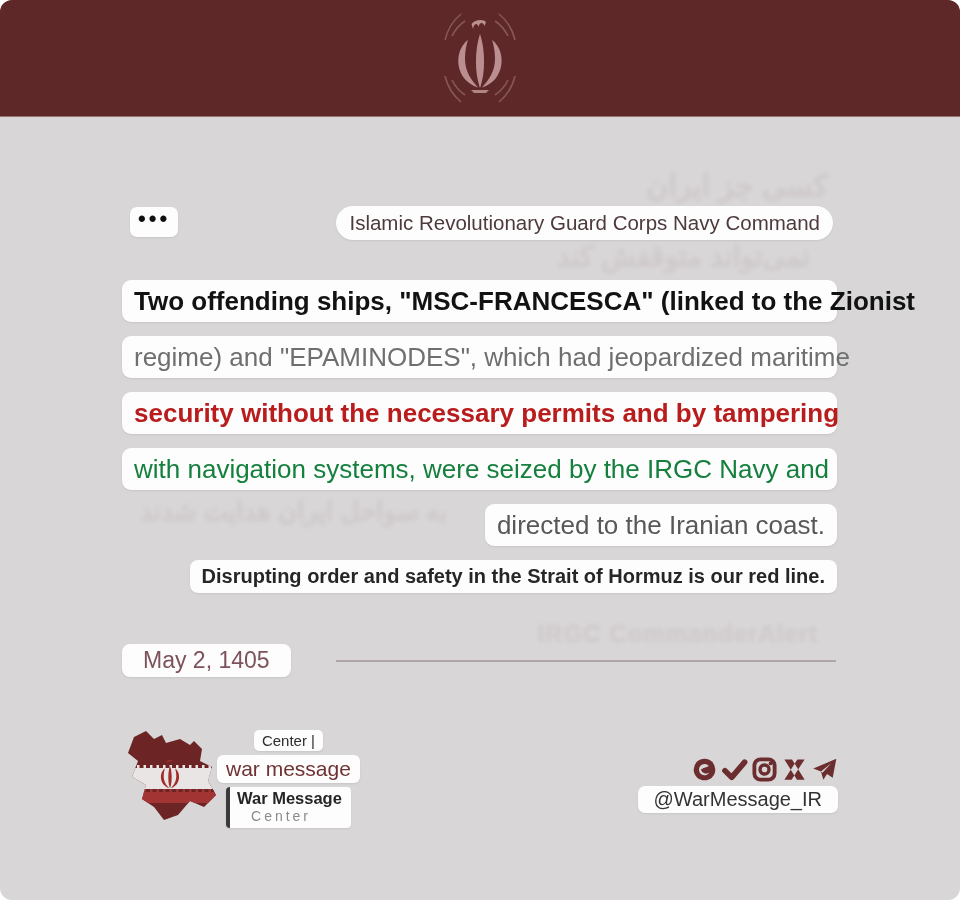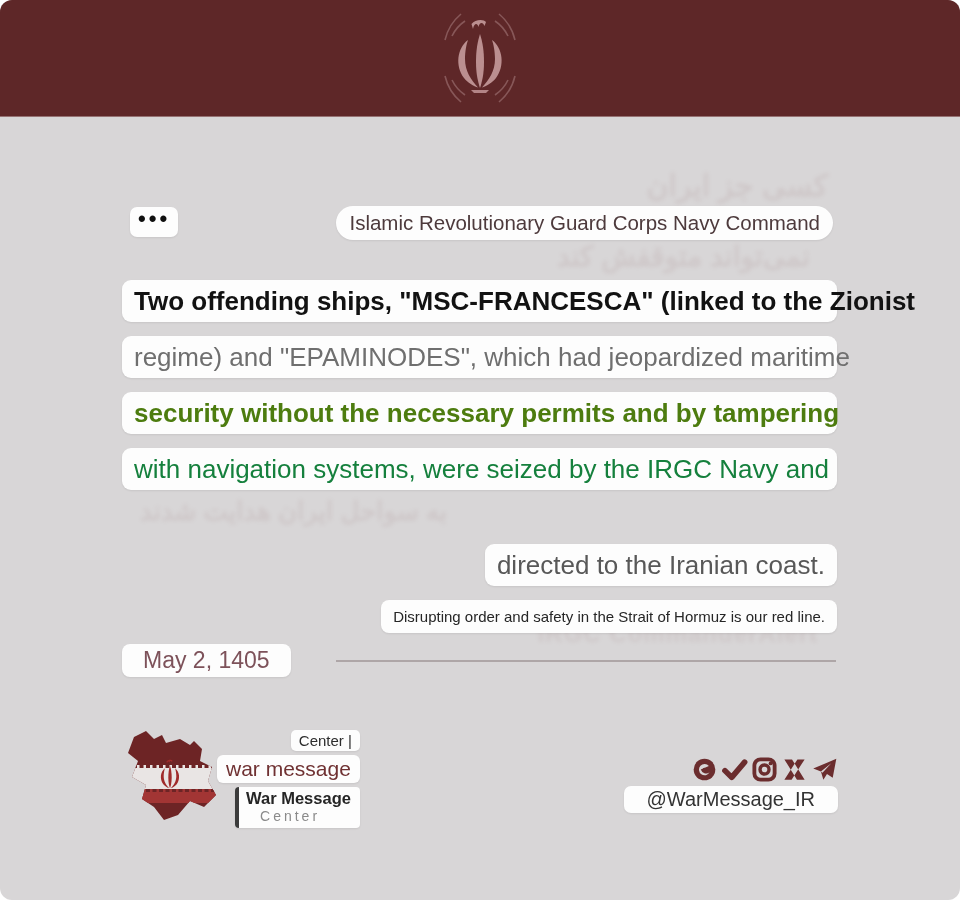--- a/index.html
+++ b/index.html
@@ -45,58 +45,58 @@
   .message-col{
     position:absolute; left:122px; right:123px; top:280px;
     display:flex; flex-direction:column; align-items:flex-end; gap:14px;
   }
   .msg-line{
     font-size:26px; line-height:32px; padding:5px 12px; white-space:nowrap;
     text-align:center;
   }
   .msg-full{ width:100%; }
   .w-bold   { font-weight:700; color:#121212; }
-  .w-boldest{ font-weight:700; color:#4d7c0f; }
+  .w-boldest{ font-weight:700; color:#b91c1c; }
   .w-muted  { font-weight:400; color:#6f6f6f; }
   .w-mid    { font-weight:500; color:#15803d; }
-  .w-soft   { font-weight:500; color:#585858;margin-top:40px; }
+  .w-soft   { font-weight:500; color:#585858; }
   .tagline-pill{
-    font-size:15px; line-height:23px; padding:5px 12px; white-space:nowrap;
-    font-weight:400; color:#262626; border-radius:8px;
+    font-size:20px; line-height:23px; padding:5px 12px; white-space:nowrap;
+    font-weight:700; color:#262626; border-radius:8px;
   }
   
   .date-pill{
     position:absolute; left:122px; top:644px; padding:3px 21px;
     font-size:23px; font-weight:500; color:var(--date-maroon,#7d525a);
     border-radius:8px; white-space:nowrap;
   }
   .date-rule{
     position:absolute; left:336px; right:124px; top:660px; height:2px;
     background:#8c7f80; opacity:.55;
   }
   
   .logo-map{ position:absolute; left:120px; top:727px; }
-  .logo-labels{ position:absolute; left:217px; top:730px; display:flex; flex-direction:column; align-items:flex-end; }
+  .logo-labels{ position:absolute; left:217px; top:730px; display:flex; flex-direction:column; align-items:center; }
   .lbl-center{
     font-size:15px; color:#2d2d2d; padding:2px 8px; border-radius:5px; margin-bottom:4px;
   }
   .lbl-warmessage{
     font-size:21px; color:var(--maroon-accent,#7b4a4e); padding:2px 9px; border-radius:6px; margin-bottom:4px;
   }
   .lbl-block{
     border-left:4px solid #3b3b3b; padding:2px 9px 3px 7px; border-radius:4px;
   }
   .lbl-bold{ font-size:16.5px; font-weight:700; color:#252525; line-height:19px; }
   .lbl-sub{ font-size:14px; color:#8a8a8a; letter-spacing:3px; line-height:17px;margin-left:14px; }
   
   .social{ position:absolute; right:122px; top:756px; display:flex; flex-direction:column; align-items:flex-end; }
   .social-icons{ display:flex; gap:3px; align-items:center; margin-bottom:3px; }
   .social-icons svg{ display:block; }
   .handle-pill{
-    font-size:20px; font-weight:500; color:#333333; padding:2px 23px; border-radius:7px; white-space:nowrap;
+    font-size:20px; font-weight:500; color:#333333; padding:2px 16px; border-radius:7px; white-space:nowrap;
   }
 </style>
 </head>
 <body>
 
 <div class="card">
 
   <div class="header-band">
     <svg class="header-emblem" width="150" height="100" viewBox="0 0 150 100">
 

